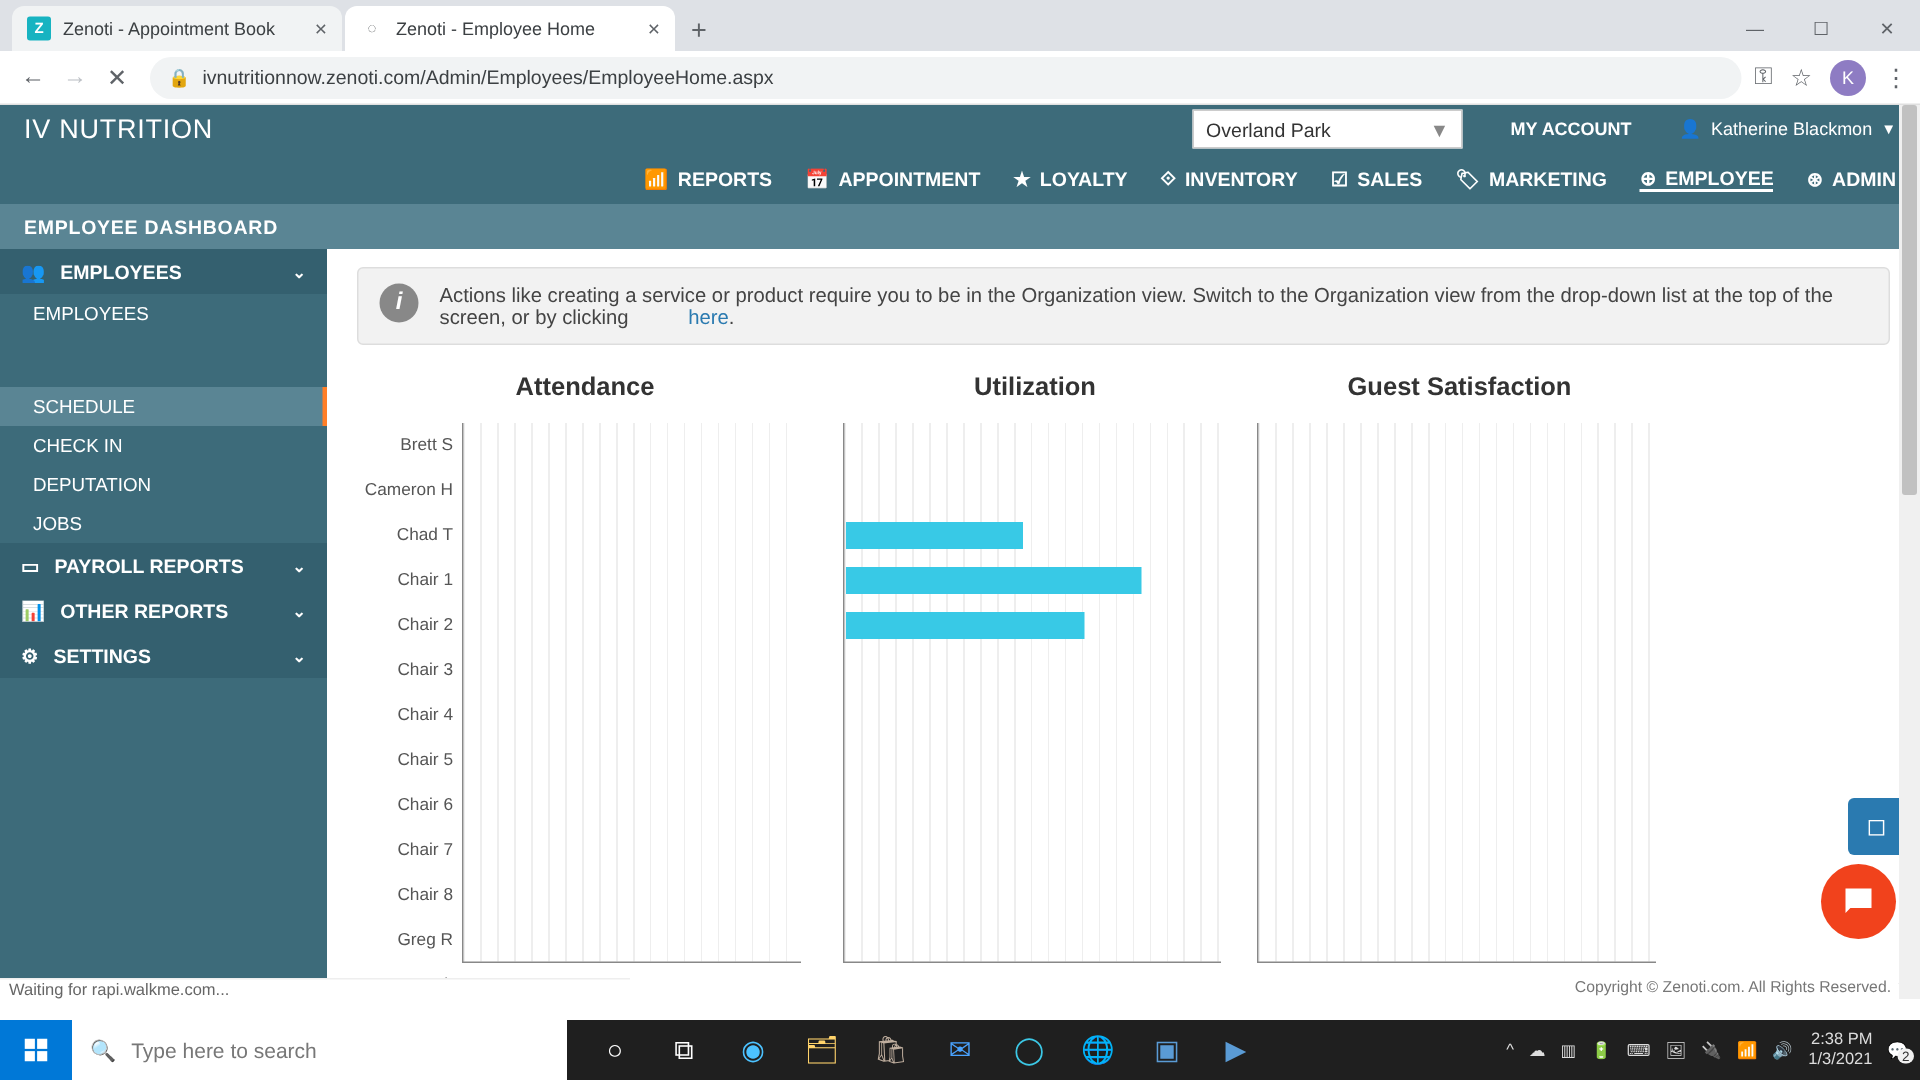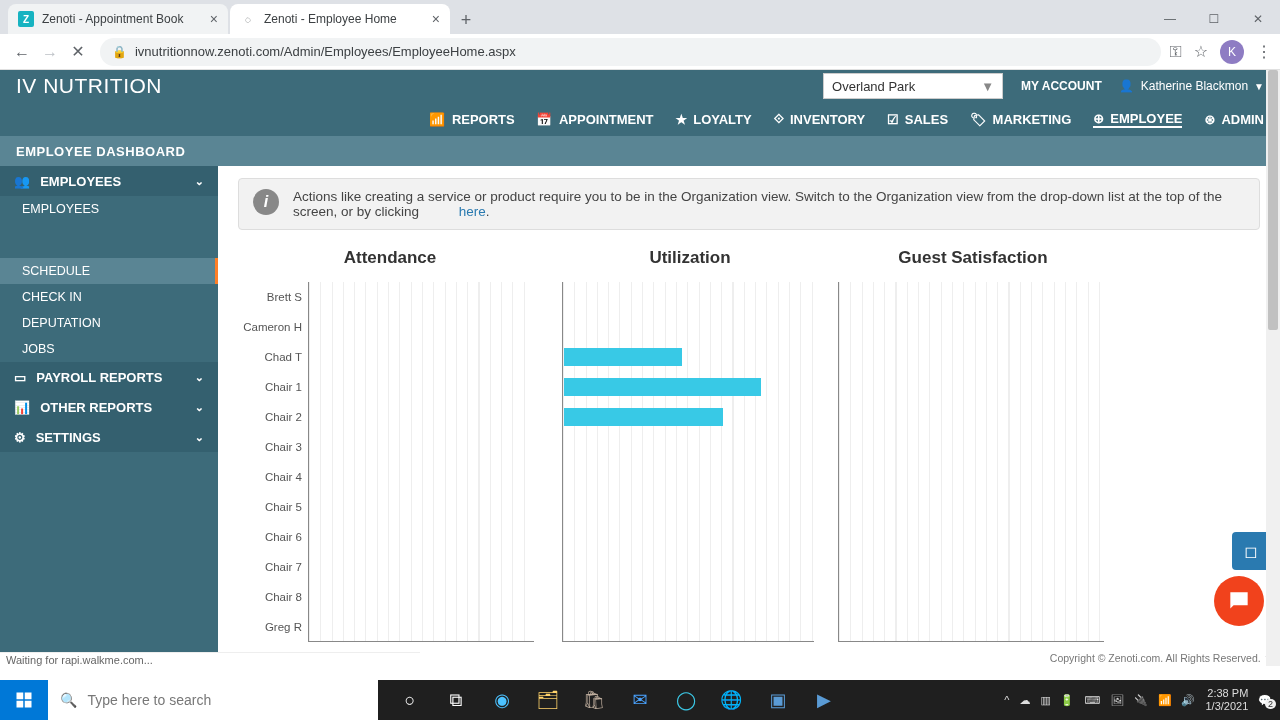--- a/index.html
+++ b/index.html
@@ -18,22 +18,22 @@
 .addr-bar { height: 36px; background: #fff; display: flex; align-items: center; padding: 0 8px; border-bottom: 1px solid #e0e0e0; }
 .addr-bar .nav-btn { width: 28px; height: 28px; display: flex; align-items: center; justify-content: center; color: #5f6368; font-size: 16px; }
 .addr-bar .url-box { flex: 1; height: 28px; background: #f1f3f4; border-radius: 14px; display: flex; align-items: center; padding: 0 12px; font-size: 13px; color: #3c4043; margin: 0 8px; }
 .addr-bar .lock { font-size: 12px; margin-right: 8px; }
 .addr-bar .right-icons { display: flex; align-items: center; gap: 12px; }
 .addr-bar .avatar { width: 24px; height: 24px; border-radius: 50%; background: #8e7cc3; color: #fff; display: flex; align-items: center; justify-content: center; font-size: 12px; }
 
 
 .app-header { background: #3d6b7a; color: #fff; }
 .app-top { height: 32px; display: flex; align-items: center; padding: 0 16px; }
-.brand { font-size: 21px; font-weight: 500; letter-spacing: 0.5px; }
-.top-right { margin-left: auto; display: flex; align-items: center; gap: 18px; font-size: 12px; }
+.brand { font-size: 18px; font-weight: 500; letter-spacing: 0.5px; }
+.top-right { margin-left: auto; display: flex; align-items: center; gap: 32px; font-size: 12px; }
 .loc-select { background: #fff; color: #333; height: 26px; width: 180px; display: flex; align-items: center; padding: 0 8px; font-size: 13px; border: 1px solid #ccc; }
 .loc-select .arrow { margin-left: auto; color: #888; }
 .user-menu { display: flex; align-items: center; gap: 6px; }
 
 .app-nav { height: 34px; display: flex; align-items: center; justify-content: flex-end; padding: 0 16px; gap: 22px; font-size: 13px; font-weight: 600; }
 .app-nav .nav-item { display: flex; align-items: center; gap: 6px; }
 .app-nav .nav-item.active { border-bottom: 2px solid #fff; }
 
 .sub-header { height: 30px; background: #5a8594; color: #fff; display: flex; align-items: center; padding: 0 16px; font-size: 13px; font-weight: 600; letter-spacing: 0.5px; }
 

